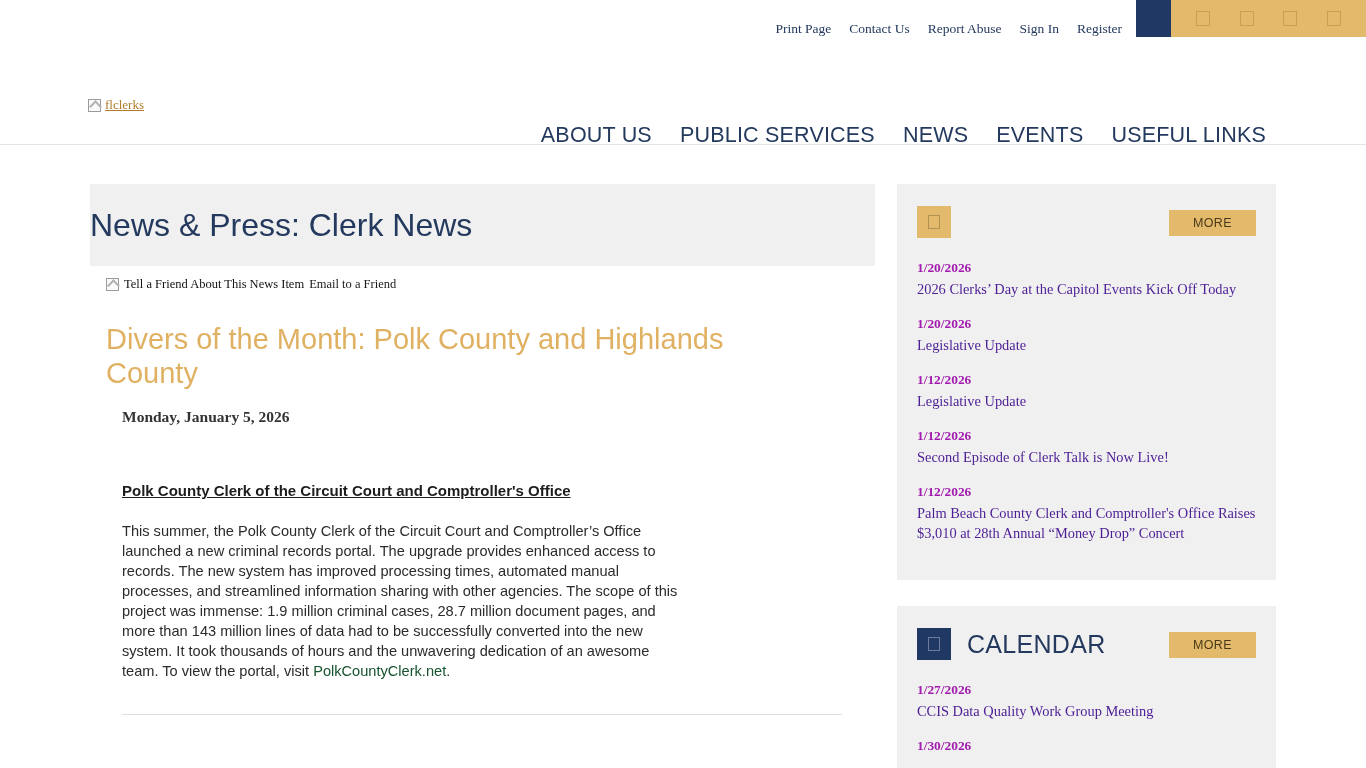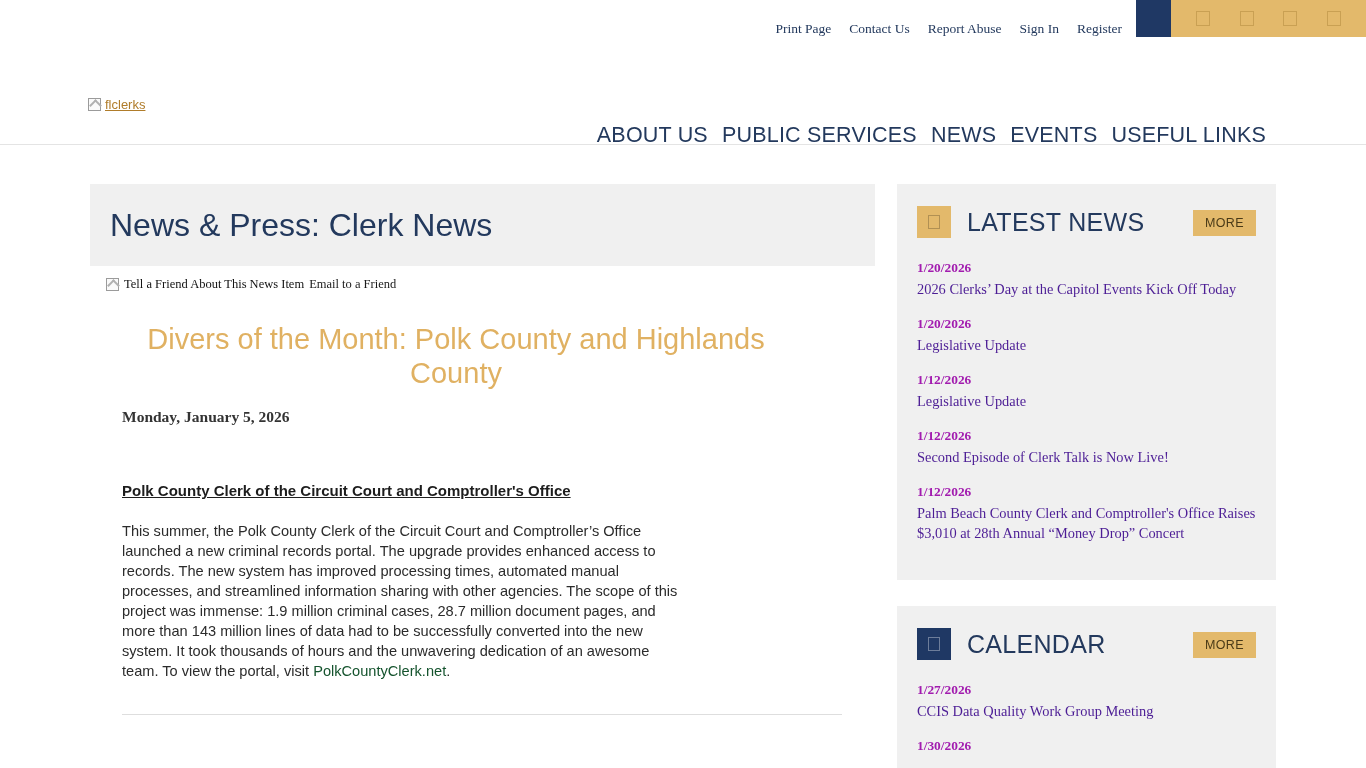--- a/index.html
+++ b/index.html
@@ -67,21 +67,21 @@
     height: 108px;
     width: 100%;
     background: #ffffff;
     border-bottom: 1px solid #e4e4e4;
     position: relative;
   }
   .logo-broken {
     position: absolute;
     left: 88px;
     top: 60px;
-    font-family: Liberation Sans, sans-serif;
+    font-family: Liberation Serif, serif;
     font-size: 13px;
     color: #b07c2a;
     display: flex;
     align-items: center;
     gap: 4px;
   }
   .broken-img-icon {
     width: 13px;
     height: 13px;
     border: 1px solid #9b9b9b;
@@ -96,21 +96,21 @@
     width: 7px; height: 7px;
     border-top: 2px solid #b0b0b0;
     border-left: 2px solid #b0b0b0;
     transform: rotate(45deg);
   }
   .mainnav {
     position: absolute;
     right: 100px;
     top: 86px;
     display: flex;
-    gap: 14px;
+    gap: 28px;
     align-items: center;
   }
   .mainnav a {
     font-size: 21.5px;
     color: #23395d;
     text-decoration: none;
     letter-spacing: .2px;
     font-family: "Liberation Sans", sans-serif;
   }
 
@@ -123,21 +123,21 @@
   }
   .content {
     width: 785px;
     flex: 0 0 785px;
   }
   .banner {
     background: #f0f0f0;
     height: 82px;
     display: flex;
     align-items: center;
-    padding-left: 20px;
+    padding-left: 0;
   }
   .banner h1 {
     margin: 0;
     font-size: 32px;
     font-weight: normal;
     color: #23395d;
     font-family: "Liberation Sans", sans-serif;
   }
   .tellfriend {
     margin-top: 11px;
@@ -153,21 +153,20 @@
     color: #111;
   }
   .article-title {
     margin: 30px 0 0 16px;
     width: 700px;
     font-size: 29px;
     line-height: 34px;
     color: #e0b162;
     font-weight: normal;
     font-family: "Liberation Sans", sans-serif;
-    text-align: center;
   }
   .article-date {
     margin: 18px 0 0 32px;
     font-family: "Liberation Serif", serif;
     font-weight: bold;
     font-size: 15.5px;
     color: #333;
   }
   .article-body {
     margin: 56px 0 0 32px;
@@ -240,21 +239,21 @@
     font-family: "Liberation Sans", sans-serif;
     letter-spacing: .3px;
   }
   .more-btn {
     position: absolute;
     right: 0;
     top: 8px;
     background: #e3b96b;
     color: #4a3a17;
     font-size: 12.5px;
-    padding: 6px 12px;
+    padding: 6px 24px;
     text-decoration: none;
     font-family: "Liberation Sans", sans-serif;
     letter-spacing: .4px;
   }
   .news-item { margin-bottom: 17px; }
   .news-date {
     font-family: "Liberation Serif", serif;
     font-weight: bold;
     font-size: 13.4px;
     color: #a21caf;
@@ -337,21 +336,20 @@
     <div class="divider"></div>
   </div>
 
   <div class="sidebar">
 
     <div class="widget">
       <div class="widget-head">
         <span class="w-icon gold">
             <span></span>
           </span>
-        <span class="widget-title">LATEST NEWS</span>
         <a href="#" class="more-btn">MORE</a>
       </div>
 
       <div class="news-item">
         <div class="news-date">1/20/2026</div>
         <a href="#" class="news-title">2026 Clerks’ Day at the Capitol Events Kick Off Today</a>
       </div>
       <div class="news-item">
         <div class="news-date">1/20/2026</div>
         <a href="#" class="news-title">Legislative Update</a>

